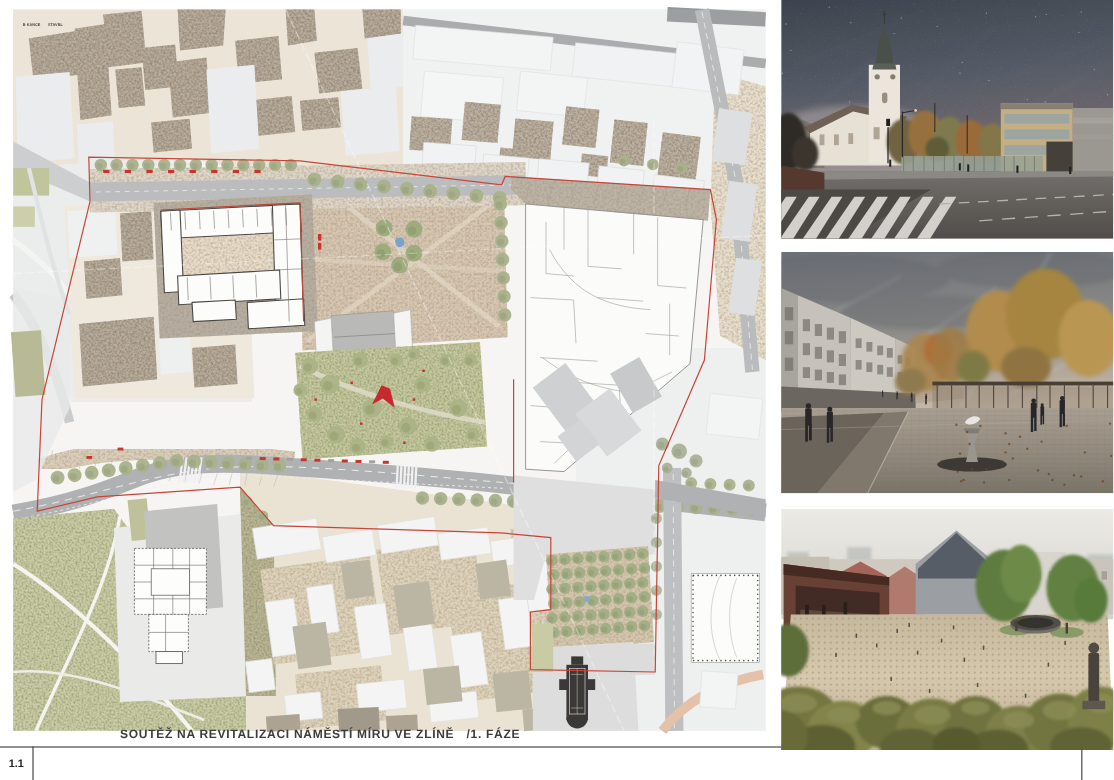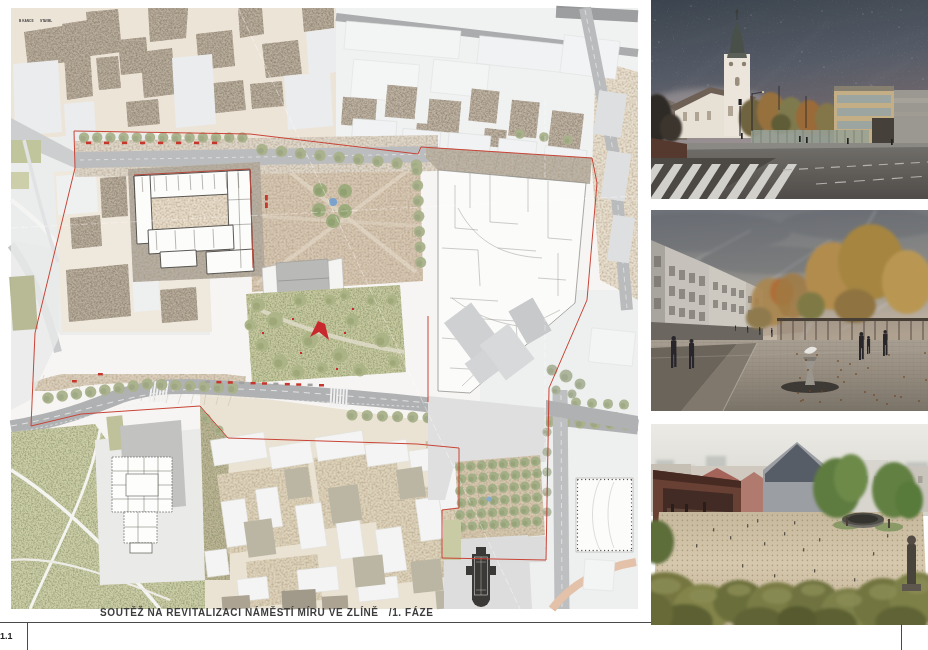--- a/index.html
+++ b/index.html
@@ -1673,17 +1673,17 @@
 <circle cx="260.5" cy="116" r="4.5" fill="#524c44"></circle>
 <rect x="251" y="160" width="19" height="7" fill="#5d574e"></rect>
 </svg>
 
 <div style="position:absolute;left:0;top:622px;width:651px;height:1.2px;background:#4a4a4a"></div>
 
 <div style="position:absolute;left:27px;top:622px;width:1.2px;height:28px;background:#4a4a4a"></div>
 
 <div style="position:absolute;left:901px;top:624px;width:1.2px;height:26px;background:#4a4a4a"></div>
 
-<div style="position:absolute;left:0;top:631px;width:27px;text-align:left;font:bold 9px 'Liberation Sans',sans-serif;color:#222">1.1</div>
+<div style="position:absolute;left:0;top:631px;width:27px;text-align:center;font:bold 9px 'Liberation Sans',sans-serif;color:#222">1.1</div>
 
 <div style="position:absolute;left:100px;top:607px;width:756px;text-align:left;font:bold 10px 'Liberation Sans',sans-serif;color:#3c3c3c;letter-spacing:0.6px">SOUTĚŽ NA REVITALIZACI NÁMĚSTÍ MÍRU VE ZLÍNĚ&nbsp;&nbsp; /1. FÁZE</div>
 
 </div>
 
 </body></html>

